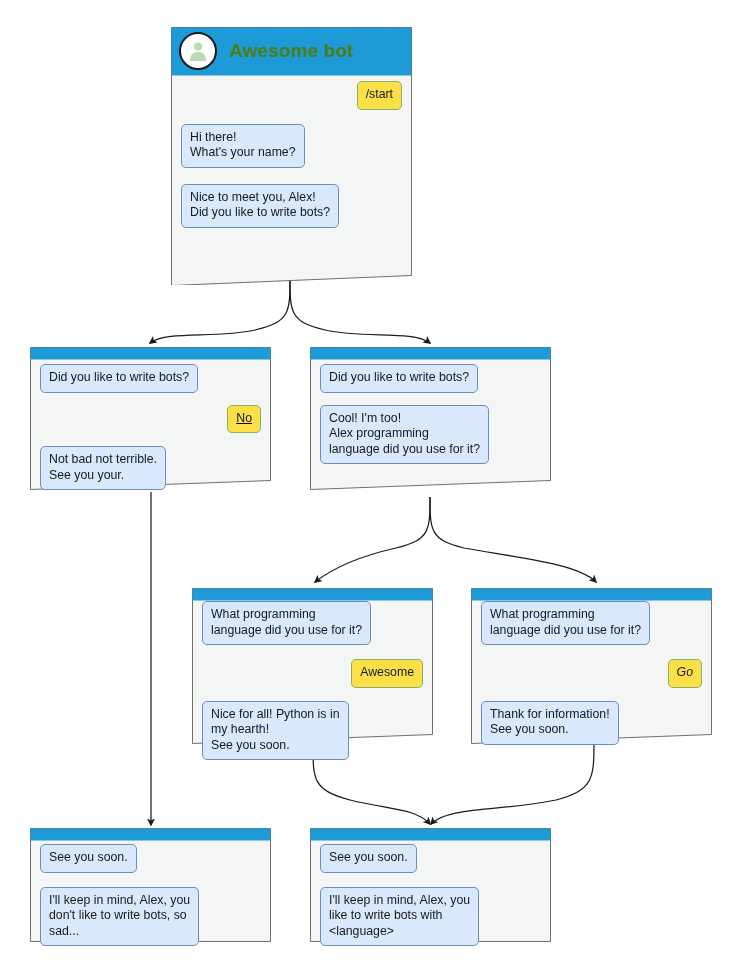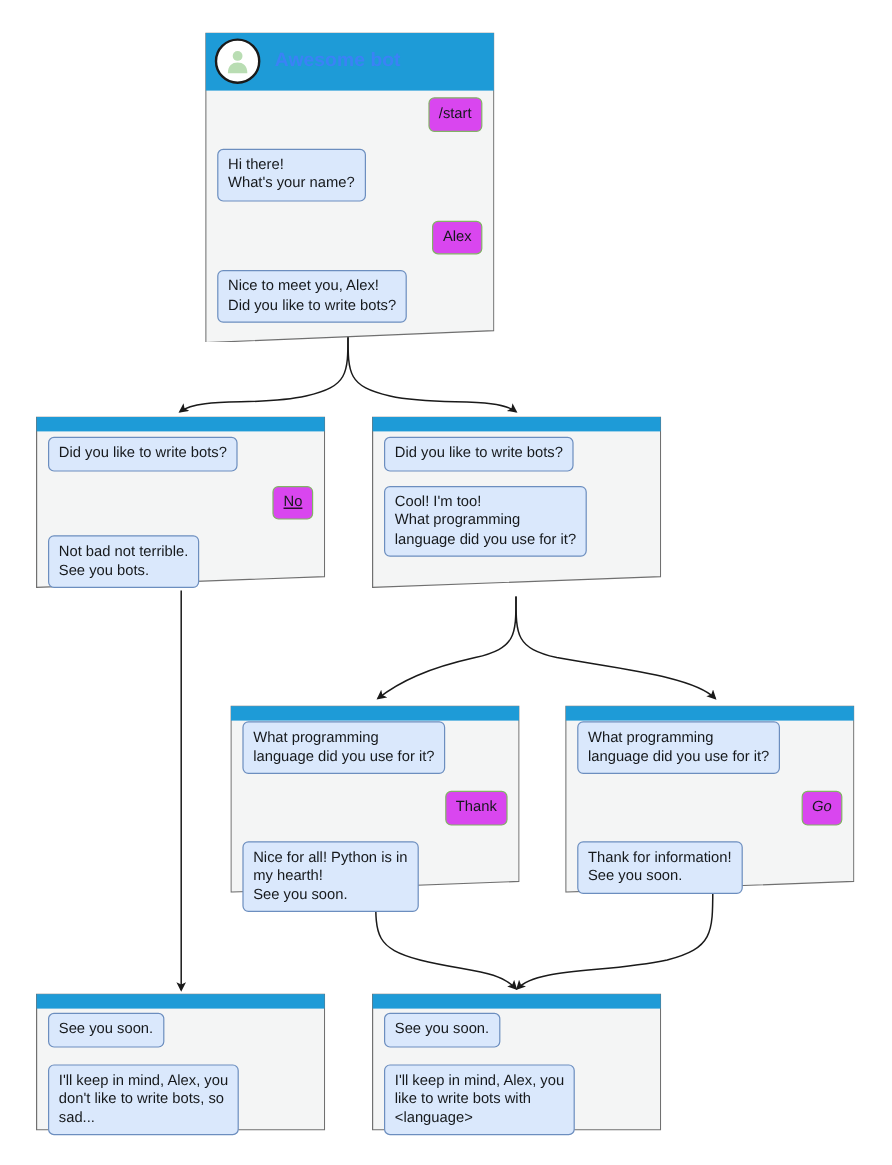--- a/index.html
+++ b/index.html
@@ -80,22 +80,22 @@
     display: flex;
     align-items: center;
     justify-content: center;
     flex: none;
   }
 
   .avatar svg { display: block; }
 
   .bot-title {
     margin-left: 12px;
-    color: #3b82f6;
-    font-size: 16px;
+    color: #4d7c0f;
+    font-size: 19px;
     font-weight: bold;
     letter-spacing: 0.1px;
     white-space: nowrap;
   }
 
   .messages {
     position: absolute;
     left: 0;
     width: 100%;
     box-sizing: border-box;
@@ -118,21 +118,21 @@
     line-height: 15.5px;
     color: #16191c;
     white-space: pre-line;
     box-sizing: border-box;
   }
   .bubble.bot {
     background: #dae8fc;
     border-color: #6c8ebf;
   }
   .bubble.user {
-    background: #d946ef;
+    background: #fde047;
     border-color: #82b366;
   }
 </style>
 </head>
 <body>
 
 <div id="canvas">
 
   <svg id="edges" viewBox="0 0 743 971" width="743" height="971" xmlns="http://www.w3.org/2000/svg">
     <defs>
@@ -172,23 +172,20 @@
         <div class="bot-title">Awesome bot</div>
       </div>
       <div class="messages" style="top:54px;">
         <div class="msg-row right" style="margin-bottom:14px;">
           <div class="bubble user">/start</div>
         </div>
         <div class="msg-row left" style="margin-bottom:16px;">
           <div class="bubble bot">Hi there!
 What's your name?</div>
         </div>
-        <div class="msg-row right" style="margin-bottom:13px;">
-          <div class="bubble user">Alex</div>
-        </div>
         <div class="msg-row left">
           <div class="bubble bot">Nice to meet you, Alex!
 Did you like to write bots?</div>
         </div>
       </div>
     </div>
   </div>
 
   <div class="card" id="card-answer-no" style="left:30px; top:347px; width:241px; height:143px;">
     <svg class="card-shape" viewBox="0 0 241 143" preserveAspectRatio="none">
@@ -199,60 +196,60 @@
       <div class="card-header thin"></div>
       <div class="messages" style="top:17px;">
         <div class="msg-row left" style="margin-bottom:12px;">
           <div class="bubble bot">Did you like to write bots?</div>
         </div>
         <div class="msg-row right" style="margin-bottom:13px;text-decoration:underline;">
           <div class="bubble user">No</div>
         </div>
         <div class="msg-row left">
           <div class="bubble bot">Not bad not terrible.
-See you bots.</div>
+See you your.</div>
         </div>
       </div>
     </div>
   </div>
 
   <div class="card" id="card-answer-yes" style="left:310px; top:347px; width:241px; height:143px;">
     <svg class="card-shape" viewBox="0 0 241 143" preserveAspectRatio="none">
       <path d="M0.5,0.5 L240.5,0.5 L240.5,133.5 L0.5,142.5 Z" fill="#f4f5f5" stroke="#707070" stroke-width="1"></path>
       <rect x="0.5" y="0.5" width="240" height="12" fill="#1e9bd7" stroke="none"></rect>
     </svg>
     <div class="card-inner">
       <div class="card-header thin"></div>
       <div class="messages" style="top:17px;">
         <div class="msg-row left" style="margin-bottom:12px;">
           <div class="bubble bot">Did you like to write bots?</div>
         </div>
         <div class="msg-row left">
           <div class="bubble bot">Cool! I'm too!
-What programming
+Alex programming
 language did you use for it?</div>
         </div>
       </div>
     </div>
   </div>
 
   <div class="card" id="card-answer-python" style="left:192px; top:588px; width:241px; height:156px;">
     <svg class="card-shape" viewBox="0 0 241 156" preserveAspectRatio="none">
       <path d="M0.5,0.5 L240.5,0.5 L240.5,146.5 L0.5,155.5 Z" fill="#f4f5f5" stroke="#707070" stroke-width="1"></path>
       <rect x="0.5" y="0.5" width="240" height="12" fill="#1e9bd7" stroke="none"></rect>
     </svg>
     <div class="card-inner">
       <div class="card-header thin"></div>
       <div class="messages" style="top:13px;">
         <div class="msg-row left" style="margin-bottom:14px;">
           <div class="bubble bot">What programming
 language did you use for it?</div>
         </div>
         <div class="msg-row right" style="margin-bottom:13px;">
-          <div class="bubble user">Thank</div>
+          <div class="bubble user">Awesome</div>
         </div>
         <div class="msg-row left">
           <div class="bubble bot">Nice for all! Python is in
 my hearth!
 See you soon.</div>
         </div>
       </div>
     </div>
   </div>
 

